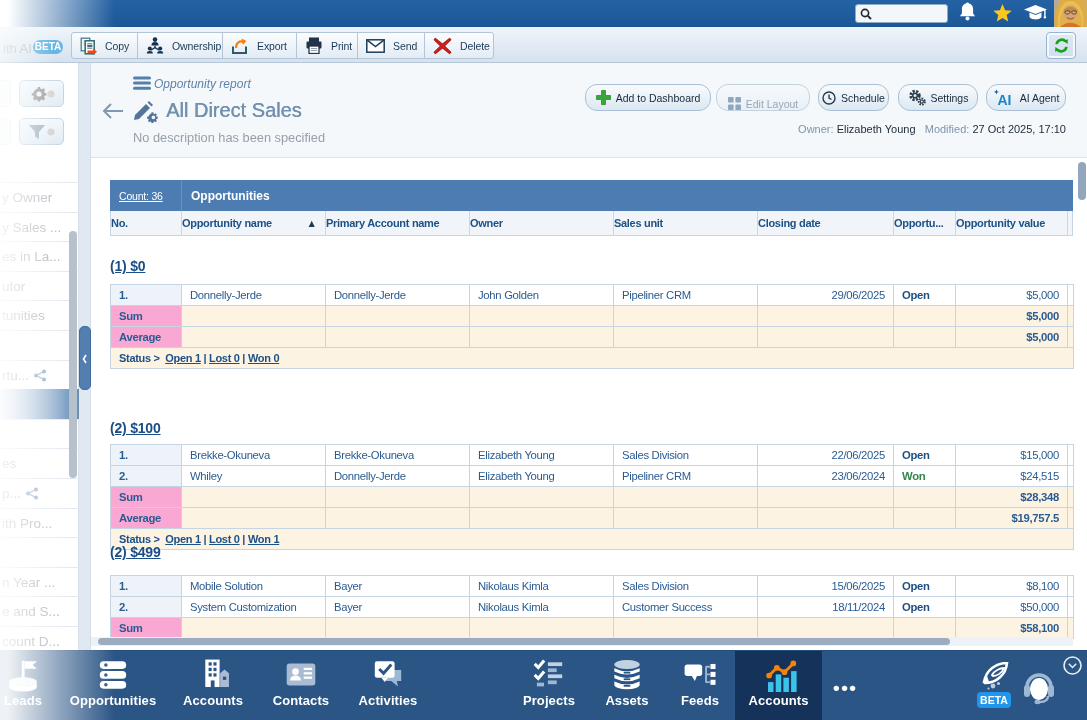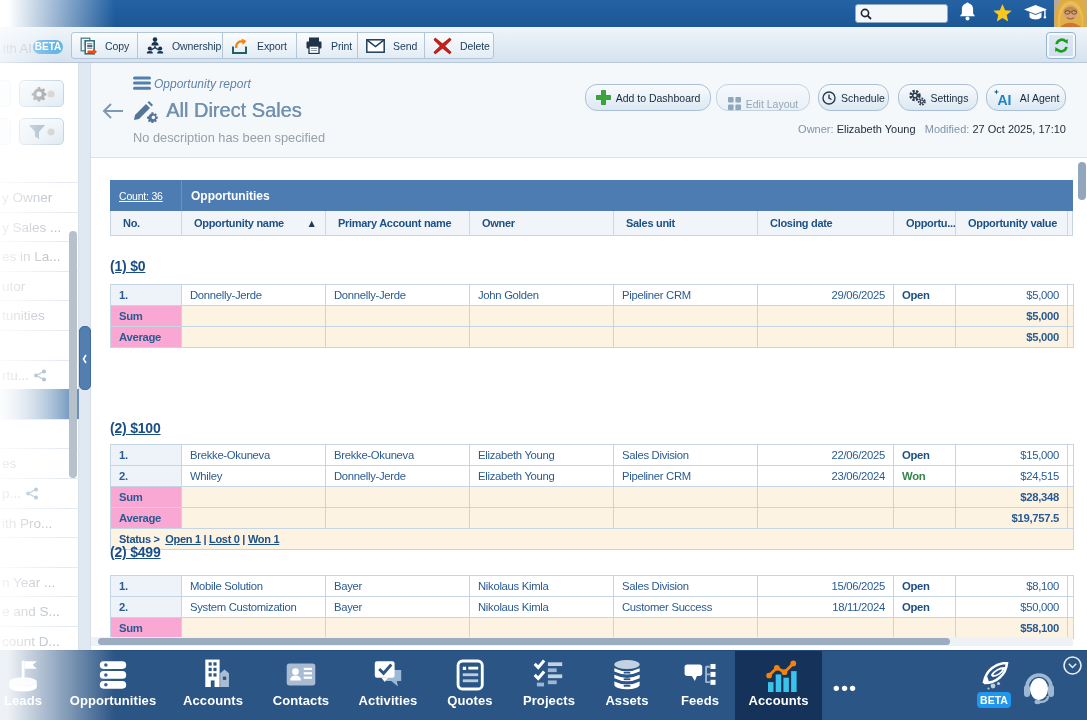--- a/index.html
+++ b/index.html
@@ -52,21 +52,21 @@
 .num { text-align:right; color:#1d4b7e; }
 .ncell { background:#eef3f9; color:#1c4f87; font-weight:bold; }
 .scell { background:#f9a8d4; color:#1c4f87; font-weight:bold; }
 .cream { background:#fdf3e3; }
 .statusrow td { background:#fdf3e3; color:#1c4f87; font-weight:bold; }
 .statusrow a { color:#1c5187; text-decoration:underline; }
 .statusrow td { font-size:11px; }
 #gridhead { position:absolute; left:19px; top:117px; width:963px; }
 #band1 { height:31px; background:#4c7cb1; color:#fff; display:flex; align-items:center; }
 #band2 { height:25px; background:#f1f5f9; border:1px solid #c6d5e4; border-top:none; display:flex; align-items:center; letter-spacing:-0.3px; font-size:11px; font-weight:bold; color:#1d5186; }
-.hcol { padding-left:12px; overflow:hidden; white-space:nowrap; border-right:1px solid #ccd8e4; height:25px; line-height:24px; }
+.hcol { padding-left:0; overflow:hidden; white-space:nowrap; border-right:1px solid #ccd8e4; height:25px; line-height:24px; }
 #vscroll { position:absolute; left:987px; top:99px; width:8px; height:38px; background:#92a7bd; border-radius:4px; }
 #hscroll-track { position:absolute; left:0px; top:574px; width:982px; height:9px; background:#eef2f6; }
 #hscroll { position:absolute; left:7px; top:575px; width:852px; height:7px; background:#9cadc2; border-radius:4px; }
 
 
 #navbar { position:absolute; left:0; top:650px; width:1087px; height:70px; background:#2b5585; border-top:1px solid #244c7c; }
 .nav-item { position:absolute; top:0; height:70px; text-align:center; color:#fff; font-size:13px; font-weight:bold; letter-spacing:0.1px; }
 .nav-item .ic { margin-top:8px; height:32px; }
 .nav-item .ic svg { transform:scale(1.1); transform-origin:center top; }
 .nav-item .lb { margin-top:2px; }
@@ -324,20 +324,23 @@
               <td class="scell">Average</td>
               <td class="cream"></td>
               <td class="cream"></td>
               <td class="cream"></td>
               <td class="cream"></td>
               <td class="cream"></td>
               <td class="cream"></td>
               <td class="cream num" style="font-weight:bold">$5,000</td>
               <td class="cream"></td>
             </tr>
+        <tr class="statusrow">
+              <td colspan="9">Status &gt; &nbsp;<a>Open 1</a> | <a>Lost 0</a> | <a>Won 0</a></td>
+            </tr>
       </tbody>
         </table>
     </div>
 
     <div class="gsec" id="g2">
       <div class="glabel">(2) $100</div>
       <table class="rpt-table" style="margin-top:8px">
         <colgroup>
             <col style="width:71px">
             <col style="width:144px">
@@ -507,30 +510,20 @@
     <div class="lb">Contacts</div>
   </div>
   <div class="nav-item" style="left:355px;width:66px">
     <div class="ic"><svg width="32" height="29" viewBox="0 0 32 29">
           <path d="M14 10 h14 v10 h-4 l1 5 -6-5 h-5z" fill="#9db8d4"></path>
           <rect x="4" y="2" width="18" height="15" rx="2" fill="#fff"></rect>
           <path d="M8 9 l4 4 7-8" stroke="#2b5585" stroke-width="2.6" fill="none"></path>
           <path d="M10 17 l3 4 3-4z" fill="#fff"></path>
         </svg></div>
     <div class="lb">Activities</div>
-  </div>
-  <div class="nav-item" style="left:442px;width:56px">
-    <div class="ic"><svg width="27" height="29" viewBox="0 0 27 29">
-          <rect x="2.2" y="1.8" width="22" height="25.5" rx="4" fill="none" stroke="#fff" stroke-width="2.6"></rect>
-          <rect x="6.5" y="7" width="3" height="3" fill="#fff"></rect>
-          <rect x="11.5" y="7" width="9" height="2.6" fill="#fff"></rect>
-          <rect x="6.5" y="13" width="14" height="2.6" fill="#bccbdd"></rect>
-          <rect x="6.5" y="18.5" width="14" height="2.6" fill="#bccbdd"></rect>
-        </svg></div>
-    <div class="lb">Quotes</div>
   </div>
   <div class="nav-item" style="left:519px;width:60px">
     <div class="ic"><svg width="30" height="28" viewBox="0 0 30 28">
           <path d="M2 4.5 l3.2 3.2 5.4-6.4" stroke="#fff" stroke-width="2.8" fill="none"></path>
           <path d="M2 14.5 l3.2 3.2 5.4-6.4" stroke="#fff" stroke-width="2.8" fill="none"></path>
           <rect x="14" y="3" width="13" height="3.4" fill="#c3d2e2"></rect>
           <rect x="14" y="8.5" width="8" height="3.4" fill="#9db8d4"></rect>
           <rect x="14" y="14" width="13" height="3.4" fill="#c3d2e2"></rect>
           <rect x="14" y="19.5" width="8" height="3.4" fill="#9db8d4"></rect>
           <rect x="4" y="21.5" width="6.5" height="3.4" fill="#9db8d4"></rect>

